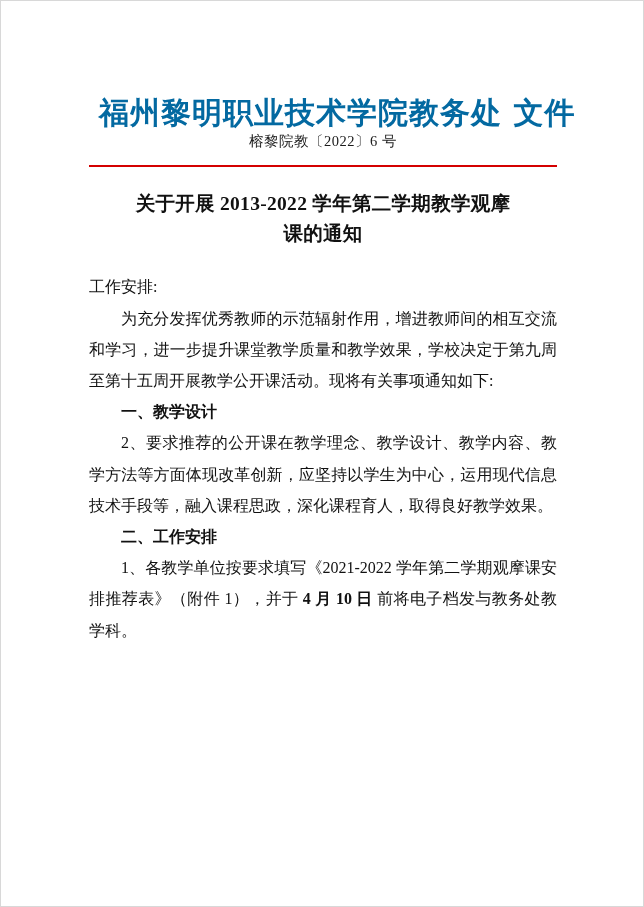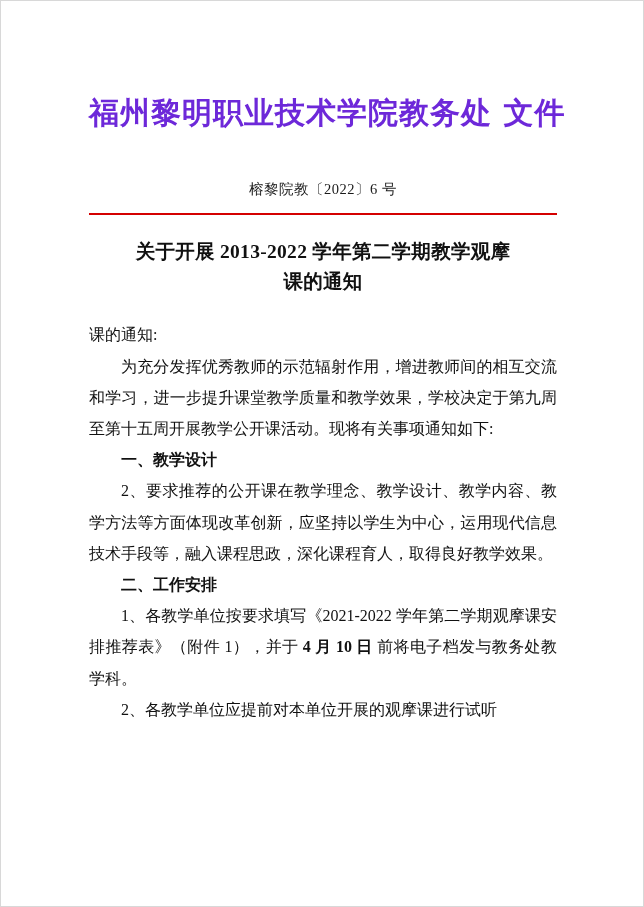--- a/index.html
+++ b/index.html
@@ -24,35 +24,34 @@
   .doc-body {
     position: absolute;
     left: 0;
     top: 0;
     width: 644px;
     height: 907px;
     padding: 70px 88px 0 88px;
     box-sizing: border-box;
   }
   .doc-title {
-    color: #6d28d9;
+    color: #0369a1;
     font-family: "DejaVu Serif", "Liberation Serif", serif;
     font-weight: bold;
     font-size: 30px;
     letter-spacing: 1px;
     text-align: center;
     line-height: 1.3;
-    margin: 22px 0 0 0;
+    margin: 22px 0 0 10px;
     white-space: nowrap;
   }
   .doc-number {
     text-align: center;
     font-size: 14.5px;
     color: #1a1a1a;
-    margin-top: 48px;
     letter-spacing: 0.5px;
   }
   .red-rule {
     margin-top: 14px;
     height: 2px;
     background: #d40000;
     width: 100%;
   }
   .subject {
     text-align: center;
@@ -98,27 +97,26 @@
 
     <div class="doc-number">榕黎院教〔2022〕6 号</div>
 
     <div class="red-rule"></div>
 
     <div class="subject">
       <span>关于开展 2013-2022 学年第二学期教学观摩</span><br>
       <span>课的通知</span>
     </div>
 
-    <div class="salutation">课的通知:</div>
+    <div class="salutation">工作安排:</div>
 
     <div>
       <p class="para">为充分发挥优秀教师的示范辐射作用，增进教师间的相互交流和学习，进一步提升课堂教学质量和教学效果，学校决定于第九周至第十五周开展教学公开课活动。现将有关事项通知如下:</p>
       <p class="heading">一、教学设计</p>
       <p class="para">2、要求推荐的公开课在教学理念、教学设计、教学内容、教学方法等方面体现改革创新，应坚持以学生为中心，运用现代信息技术手段等，融入课程思政，深化课程育人，取得良好教学效果。</p>
       <p class="heading">二、工作安排</p>
       <p class="para">
         <span>1、各教学单位按要求填写《2021-2022 学年第二学期观摩课安排推荐表》（附件 1），并于 </span><span class="b">4 月 10 日</span><span> 前将电子档发与教务处教学科。</span>
       </p>
-      <p class="para">2、各教学单位应提前对本单位开展的观摩课进行试听</p>
     </div>
 
   </div>
 </div>
 
 </body></html>

